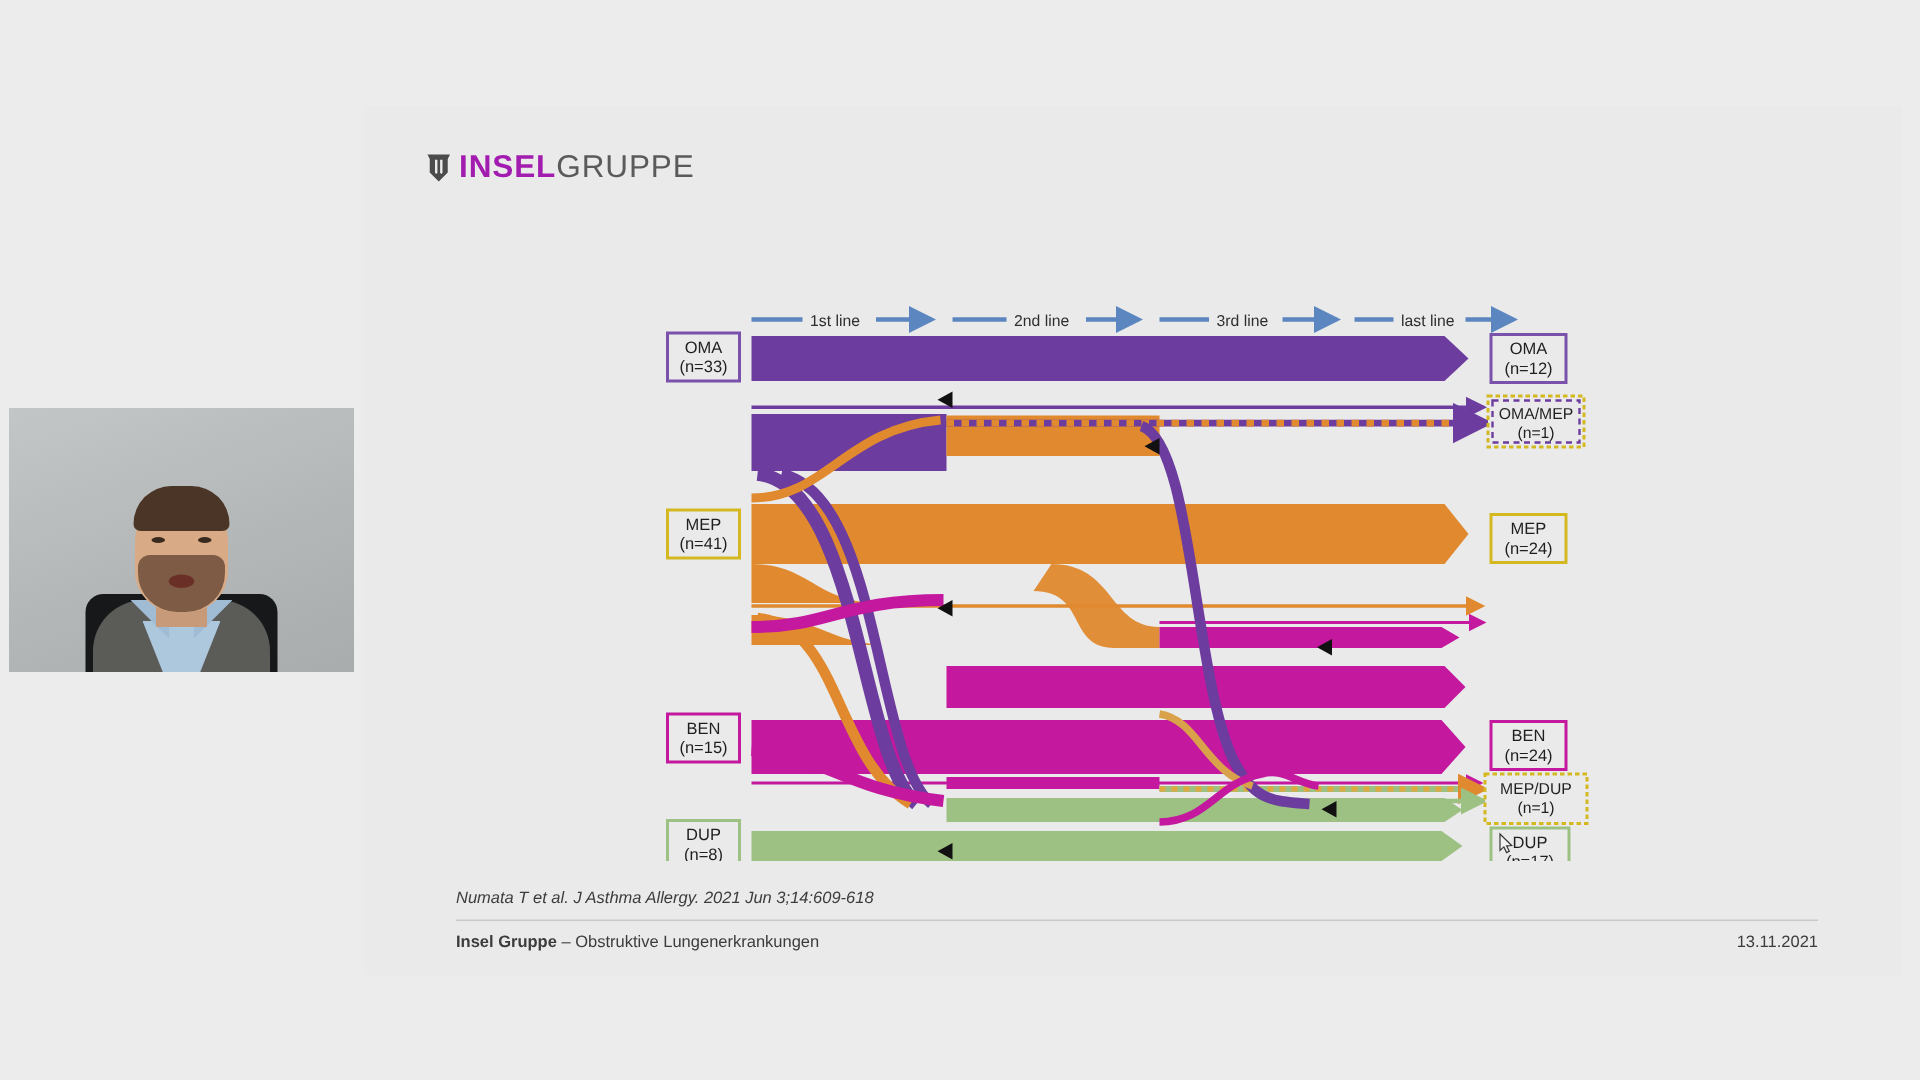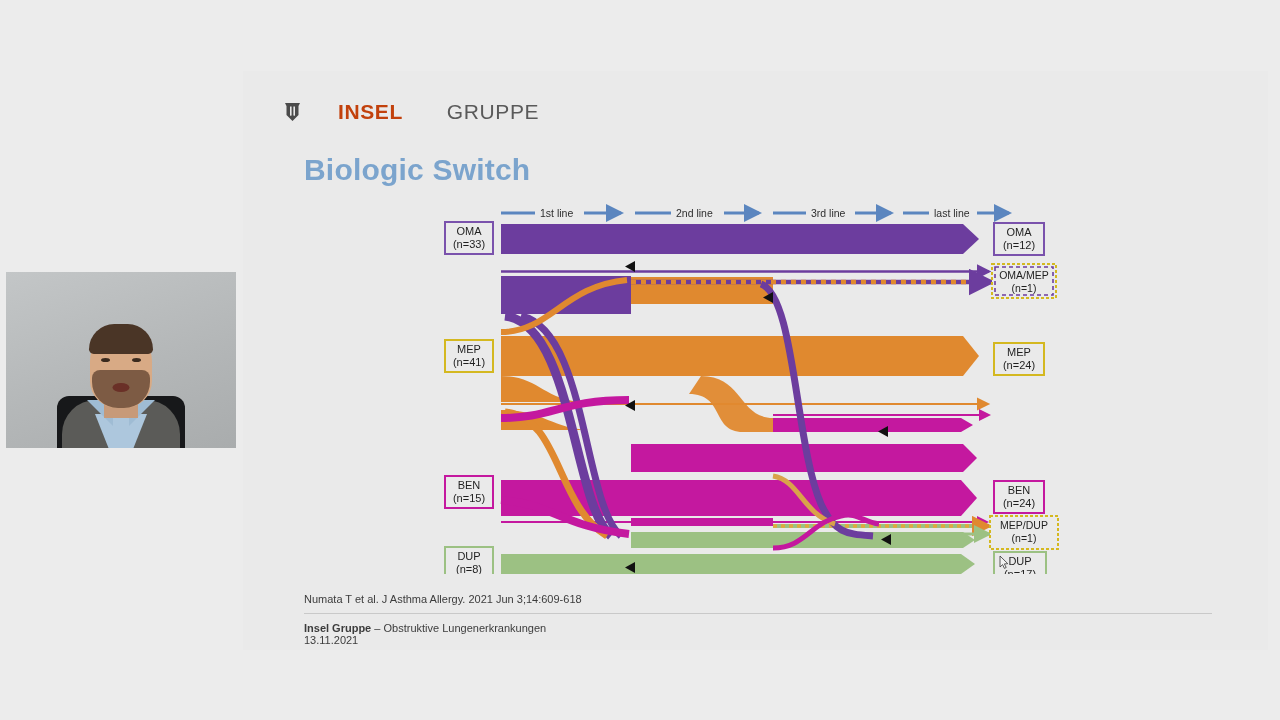--- a/index.html
+++ b/index.html
@@ -94,50 +94,50 @@
   }
   #brand {
     position: absolute; left: 41px; top: 29px;
     display: flex; align-items: center; gap: 5px;
   }
   #brand .mark { display:block; }
   #brand .wordmark {
     font-size: 21px; letter-spacing: .6px; color: #4b4b4b;
     white-space: nowrap;
   }
-  #brand .wordmark b { font-weight: 700; color: #c2410c; margin-left: 32px; }
-  #brand .wordmark span { font-weight: 400; color: #5a5a5a; margin-left: 44px; }
+  #brand .wordmark b { font-weight: 700; color: #a21caf; }
+  #brand .wordmark span { font-weight: 400; color: #5a5a5a; }
 
   #slide-title {
     position: absolute; left: 61px; top: 82px;
     font-size: 30px; font-weight: 700; color: #7ba4cd;
     letter-spacing: .2px;
   }
 
   
   #figure {
     position: absolute; left: 200px; top: 133px;
     width: 625px; height: 370px;
   }
   #figure svg { display: block; }
 
   
   #citation {
     position: absolute; left: 61px; top: 522px;
-    font-size: 11px; color: #3c3c3c;
+    font-size: 11px; color: #3c3c3c; font-style: italic;
   }
   #rule {
     position: absolute; left: 61px; top: 542px;
     width: 908px; height: 1px; background: #c9c9c9;
   }
   #footer {
     position: absolute; left: 61px; top: 551px;
     width: 908px;
     display: flex; justify-content: space-between; align-items: flex-start;
-    font-size: 11px; color: #3c3c3c; flex-direction: column;
+    font-size: 11px; color: #3c3c3c;
   }
   #footer .left b { font-weight: 700; }
   #footer .left span { font-weight: 400; }
 </style>
 </head>
 <body>
 
 <div id="screen">
 
   <div id="webcam">
@@ -160,21 +160,20 @@
 
     <div id="brand">
       <svg class="mark" width="17" height="20" viewBox="0 0 17 20">
         <path d="M1 1 H16 L14.5 4 V13 L8.5 19 L2.5 13 V4 Z" fill="#4b4b4b"></path>
         <path d="M6 4.5 H7.6 V13.2 L6.8 14 L6 13.2 Z" fill="#eaeaea"></path>
         <path d="M9.4 4.5 H11 V13.2 L10.2 14 L9.4 13.2 Z" fill="#eaeaea"></path>
       </svg>
       <div class="wordmark"><b>INSEL</b><span>GRUPPE</span></div>
     </div>
 
-    <div id="slide-title">Biologic Switch</div>
 
     <div id="figure">
       <svg width="625" height="370" viewBox="0 0 625 370">
         <defs>
           <marker id="ah-blue" markerWidth="7" markerHeight="7" refX="5" refY="3" orient="auto">
             <path d="M0,0 L6,3 L0,6 Z" fill="#5b86bf"></path>
           </marker>
           <marker id="ah-oma" markerWidth="7" markerHeight="7" refX="5" refY="3" orient="auto">
             <path d="M0,0 L6,3 L0,6 Z" fill="#6c3d9e"></path>
           </marker>

